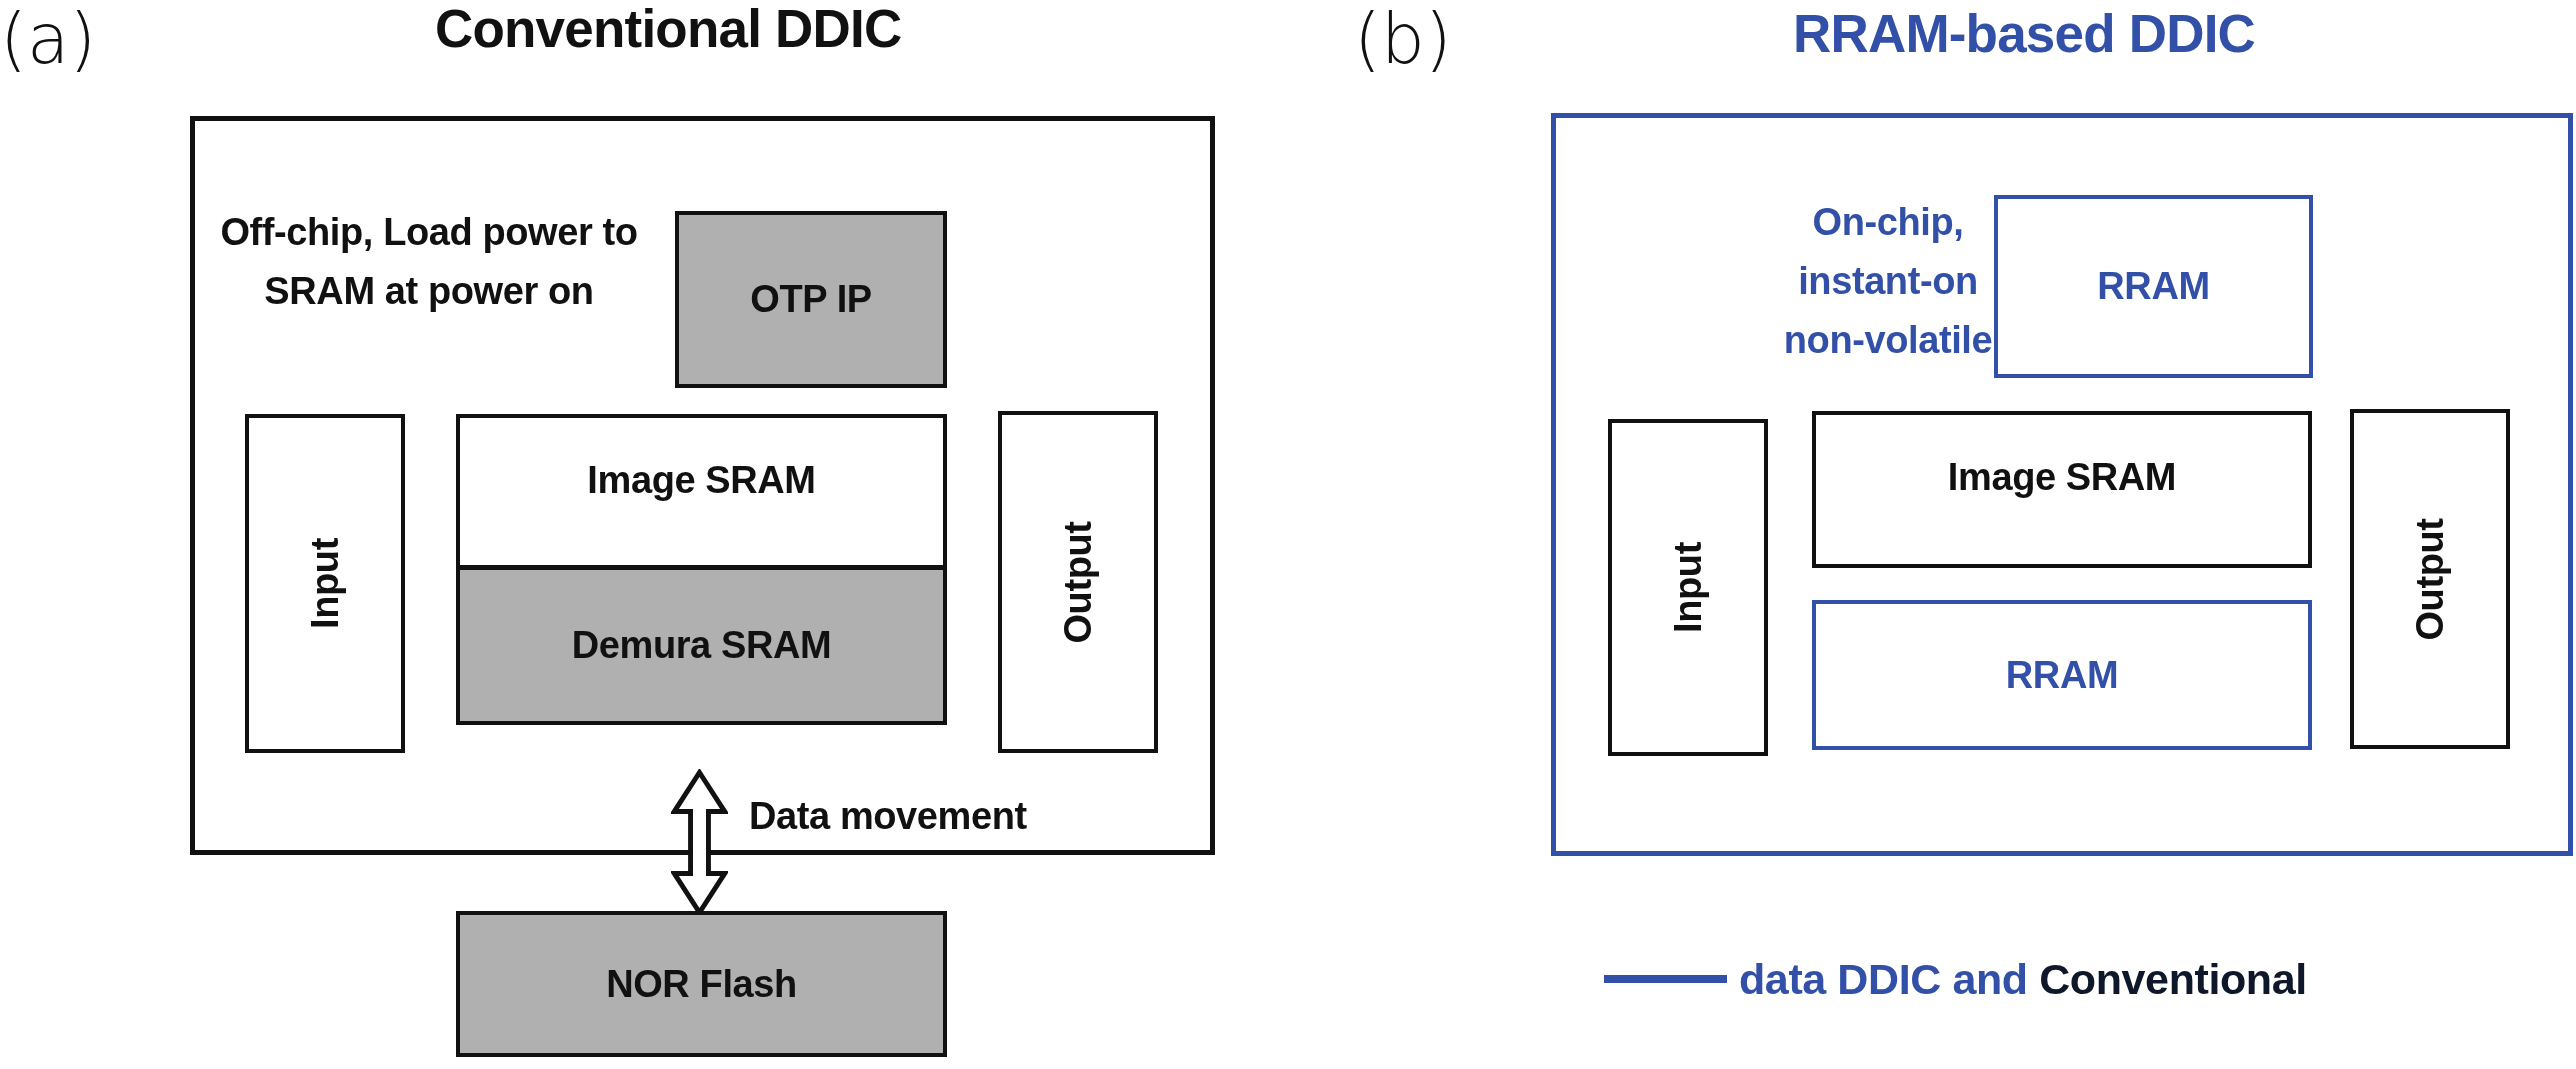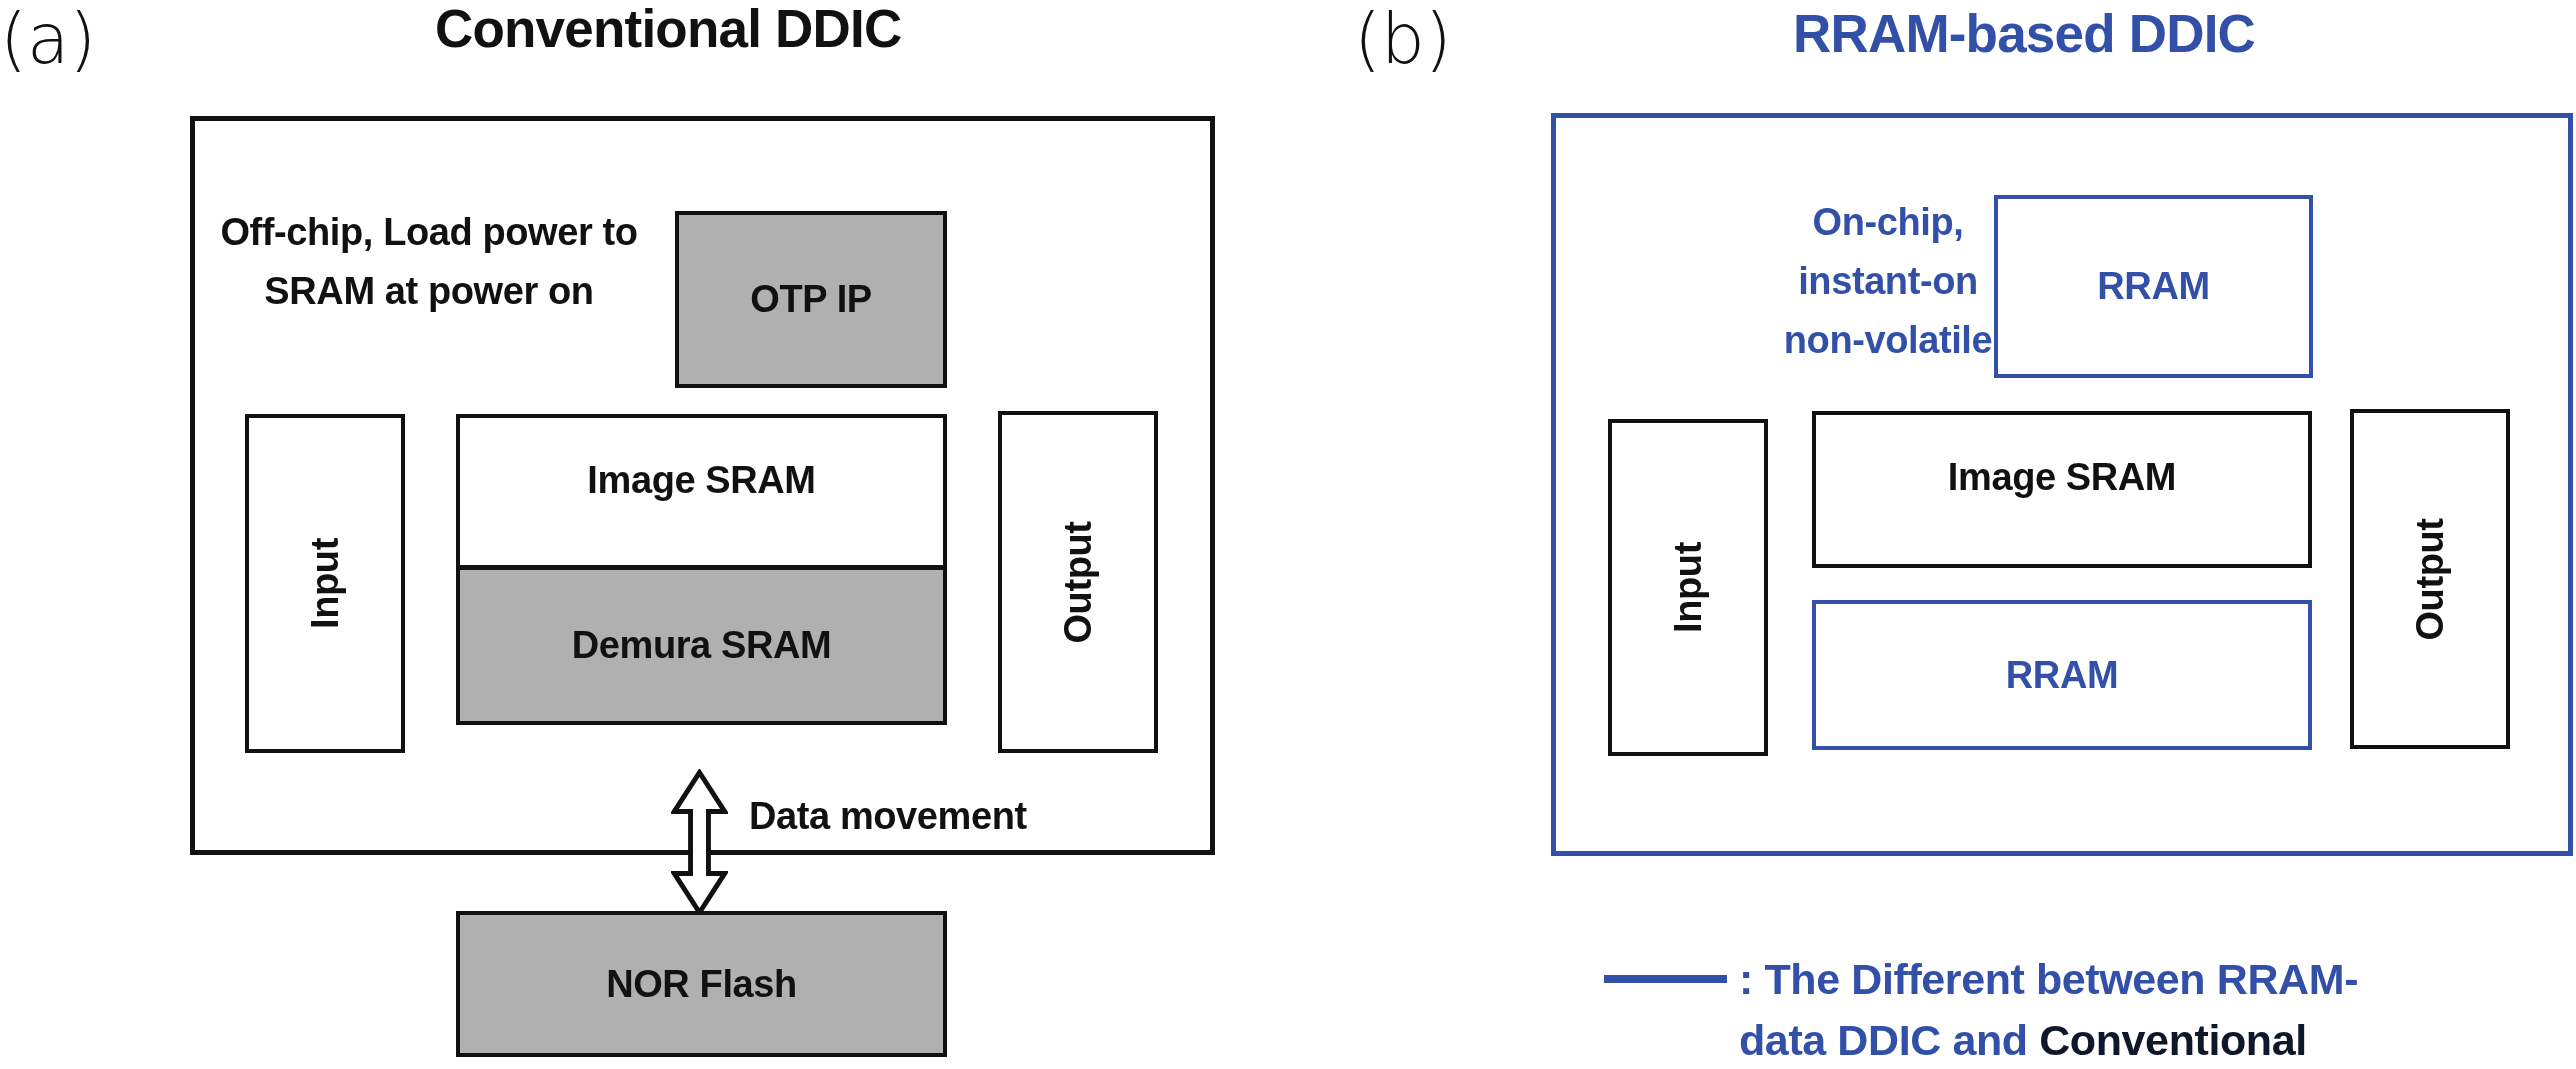--- a/index.html
+++ b/index.html
@@ -90,16 +90,15 @@
 <div class="box blue" style="left:1812px; top:600px; width:500px; height:150px;">
   <span>RRAM</span>
 </div>
 
 <div class="box blk-thin" style="left:2350px; top:409px; width:160px; height:340px;">
   <span class="vert">Output</span>
 </div>
 
 <div class="abs legend-line" style="left:1604px; top:975px; width:123px;"></div>
 <div class="abs legend-text blue-text" style="left:1739px; top:949px;">
-  <div>: The Different between RRAM-</div>
   <div><span>data DDIC and </span><span style="color:#0f172a;">Conventional</span></div>
 </div>
 
 
 </body></html>

